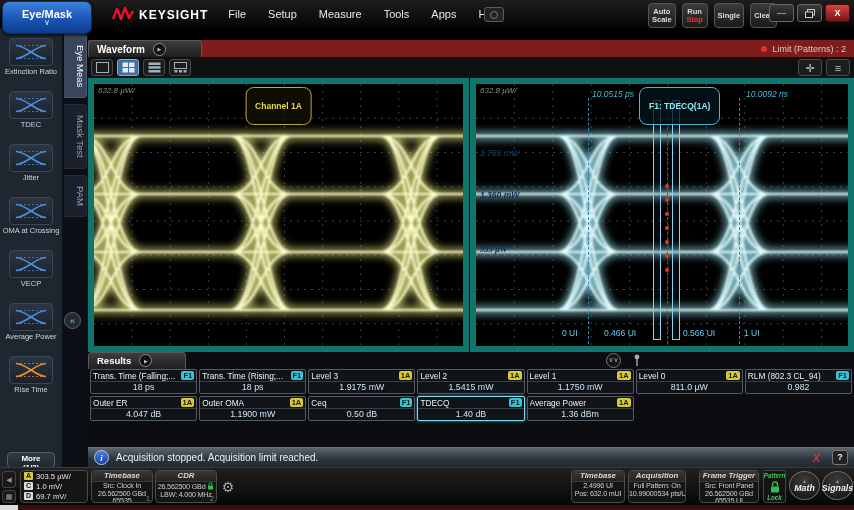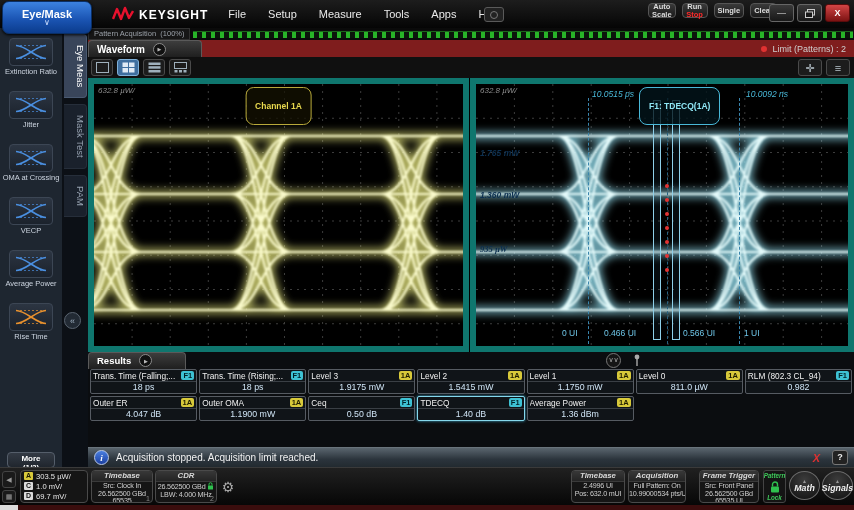--- a/index.html
+++ b/index.html
@@ -17,21 +17,21 @@
   .eyemask .chev{font-size:8px;color:#cfe0ff;line-height:6px;font-weight:normal;}
   .logo{display:flex;align-items:flex-end;gap:5px;margin-left:112px;}
   .logo svg{display:block;}
   .logo span{font-size:12px;font-weight:bold;color:#fff;letter-spacing:1px;}
   .menus{display:flex;gap:22px;margin-left:20px;}
   .menu{font-size:11px;color:#e8e8e8;cursor:pointer;}
   .cam{position:absolute;left:484px;top:7px;width:18px;height:13px;border:1px solid #5a5a5a;
     border-radius:3px;background:#222;display:flex;align-items:center;justify-content:center;}
   .cam i{display:block;width:6px;height:6px;border:1px solid #777;border-radius:50%;}
   .tb-buttons{position:absolute;left:648px;top:3px;display:flex;gap:6px;}
-  .tbb{min-width:26px;height:15px;background:linear-gradient(#3a3a3a,#1a1a1a);
+  .tbb{min-width:26px;height:25px;background:linear-gradient(#3a3a3a,#1a1a1a);
     border:1px solid #555;border-radius:4px;color:#ddd;font-size:7.5px;font-weight:bold;
     display:flex;flex-direction:column;align-items:center;justify-content:center;line-height:8px;
     font-family:"Liberation Sans",sans-serif;padding:0 3px;cursor:pointer;}
   .tbb .stop{color:#ff2a2a;}
   .win-buttons{position:absolute;right:4px;top:4px;display:flex;gap:3px;}
   .winb{width:23px;height:16px;border:1px solid #666;border-radius:3px;background:linear-gradient(#3a3a3a,#181818);
     color:#ccc;font-size:9px;display:flex;align-items:center;justify-content:center;cursor:pointer;}
   .winb.close{background:linear-gradient(#d24545,#7c1212);border-color:#5a0c0c;color:#fff;font-weight:bold;}
 
   
@@ -232,20 +232,29 @@
         <div class="meas-item">
           <span class="meas-icon">
             <svg width="34" height="20" viewBox="0 0 34 20">
               <path d="M2 3.5 H32 M2 16.5 H32" stroke="currentColor" stroke-width="1" stroke-dasharray="2 2" fill="none" opacity="0.7"></path>
               <path d="M2 3.5 C 12 3.5 22 16.5 32 16.5 M2 16.5 C 12 16.5 22 3.5 32 3.5" stroke="currentColor" stroke-width="1.6" fill="none"></path>
             </svg>
           </span>
           <span class="meas-label">Extinction Ratio</span>
         </div>
 
+        <div class="meas-item">
+          <span class="meas-icon">
+            <svg width="34" height="20" viewBox="0 0 34 20">
+              <path d="M2 3.5 H32 M2 16.5 H32" stroke="currentColor" stroke-width="1" stroke-dasharray="2 2" fill="none" opacity="0.7"></path>
+              <path d="M2 3.5 C 12 3.5 22 16.5 32 16.5 M2 16.5 C 12 16.5 22 3.5 32 3.5" stroke="currentColor" stroke-width="1.6" fill="none"></path>
+            </svg>
+          </span>
+          <span class="meas-label">TDEC</span>
+        </div>
 
         <div class="meas-item">
           <span class="meas-icon">
             <svg width="34" height="20" viewBox="0 0 34 20">
               <path d="M2 3.5 H32 M2 16.5 H32" stroke="currentColor" stroke-width="1" stroke-dasharray="2 2" fill="none" opacity="0.7"></path>
               <path d="M2 3.5 C 12 3.5 22 16.5 32 16.5 M2 16.5 C 12 16.5 22 3.5 32 3.5" stroke="currentColor" stroke-width="1.6" fill="none"></path>
             </svg>
           </span>
           <span class="meas-label">Jitter</span>
         </div>
@@ -302,24 +311,20 @@
       <div class="side-tab">
         <span>Mask Test</span>
       </div>
 
       <div class="side-tab">
         <span>PAM</span>
       </div>
     </div>
   <button class="collapse-btn">«</button>
 
-  <div class="acq-strip">
-    <span class="acq-label"><span>Pattern Acquisition</span>&nbsp;&nbsp;<span>(100%)</span></span>
-    <div class="acq-progress"></div>
-  </div>
 
   <div class="tab-row">
     <div class="wave-tab">
       <b>Waveform</b>
       <span class="play-circle">▶</span>
     </div>
     <div class="limit">
       <span class="dot"></span>
       <span class="txt">Limit (Patterns) : 2</span>
     </div>

